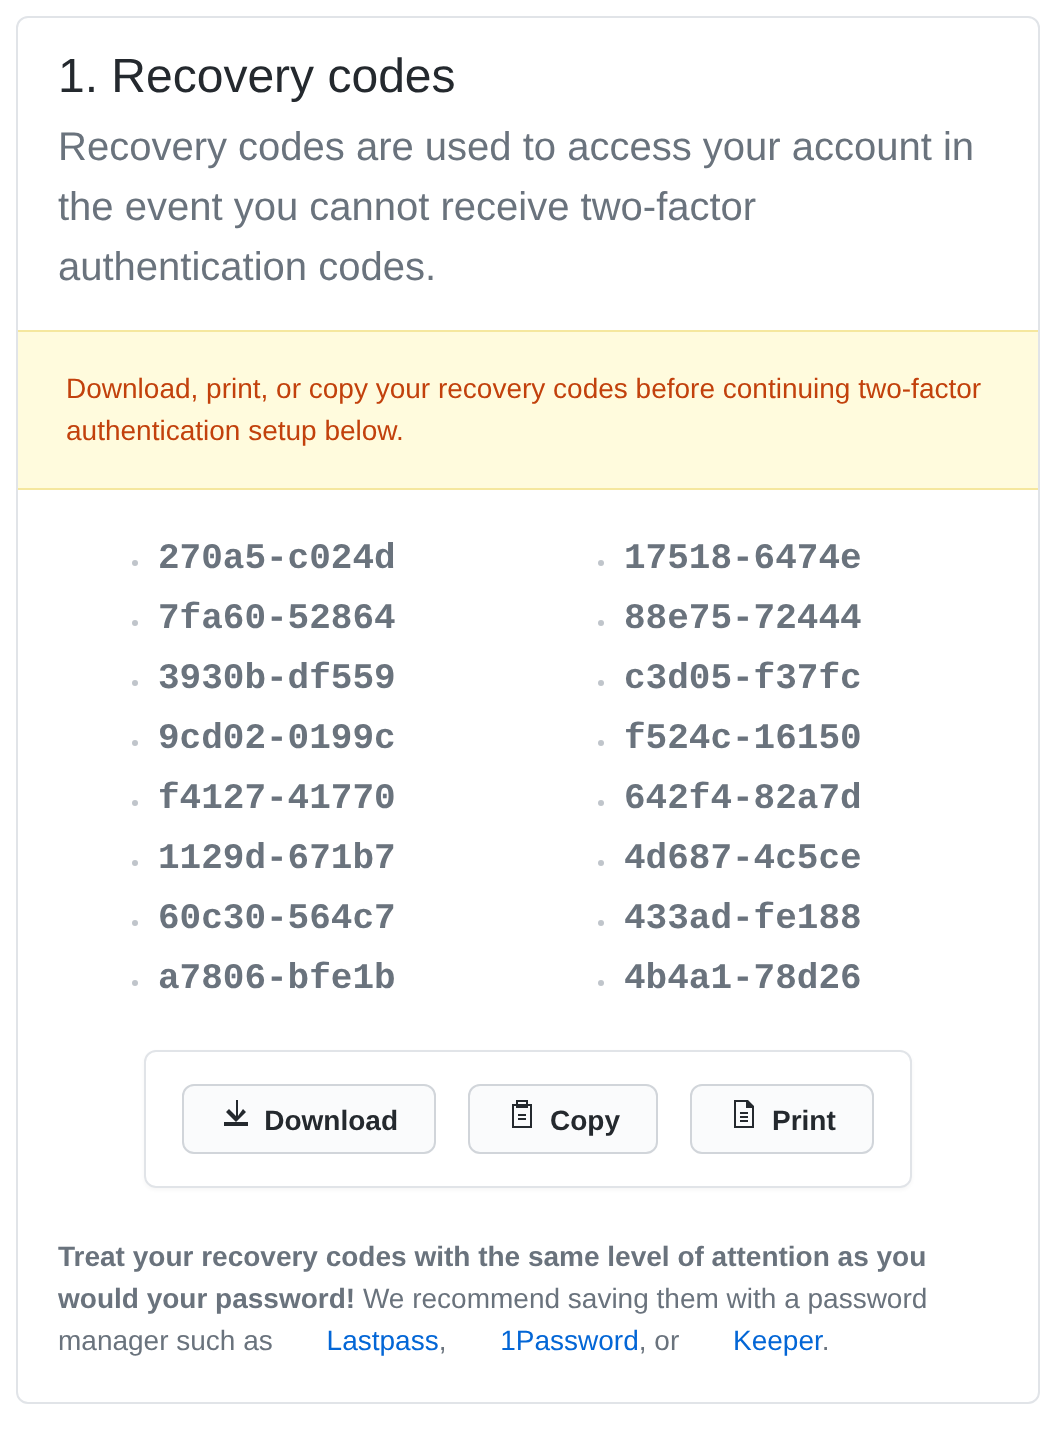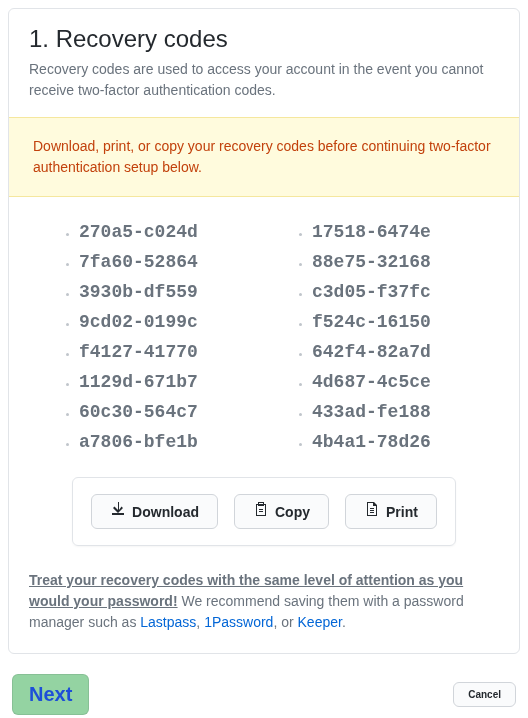--- a/index.html
+++ b/index.html
@@ -19,21 +19,21 @@
   .panel-header {
     padding: 16px 20px 16px 20px;
   }
   .panel-title {
     font-size: 24px;
     font-weight: 400;
     color: #24292e;
     margin-bottom: 6px;
   }
   .panel-desc {
-    font-size: 14px;
+    font-size: 20px;
     color: #6a737d;
     line-height: 1.5;
   }
   .flash {
     background: #fffbdd;
     border-top: 1px solid #f5e79e;
     border-bottom: 1px solid #f5e79e;
     padding: 18px 24px;
     color: #c2410c;
     font-size: 14px;
@@ -94,25 +94,25 @@
   }
   .warning-text {
     padding: 0 20px 20px 20px;
     color: #6a737d;
     font-size: 14px;
     line-height: 1.5;
   }
   .warning-text strong {
     color: #6a737d;
     font-weight: 600;
-    text-decoration: underline;
   }
   .warning-text a {
     color: #0366d6;
     text-decoration: none;
+    margin-left: 23px;
   }
   .footer {
     display: flex;
     justify-content: space-between;
     align-items: center;
     padding: 20px 4px 4px 4px;
   }
   .btn-next {
     padding: 8px 16px;
     font-size: 20px;
@@ -152,21 +152,21 @@
         <li>7fa60-52864</li>
         <li>3930b-df559</li>
         <li>9cd02-0199c</li>
         <li>f4127-41770</li>
         <li>1129d-671b7</li>
         <li>60c30-564c7</li>
         <li>a7806-bfe1b</li>
       </ul>
       <ul class="codes-col">
         <li>17518-6474e</li>
-        <li>88e75-32168</li>
+        <li>88e75-72444</li>
         <li>c3d05-f37fc</li>
         <li>f524c-16150</li>
         <li>642f4-82a7d</li>
         <li>4d687-4c5ce</li>
         <li>433ad-fe188</li>
         <li>4b4a1-78d26</li>
       </ul>
     </div>
 
     <div class="actions-box">

